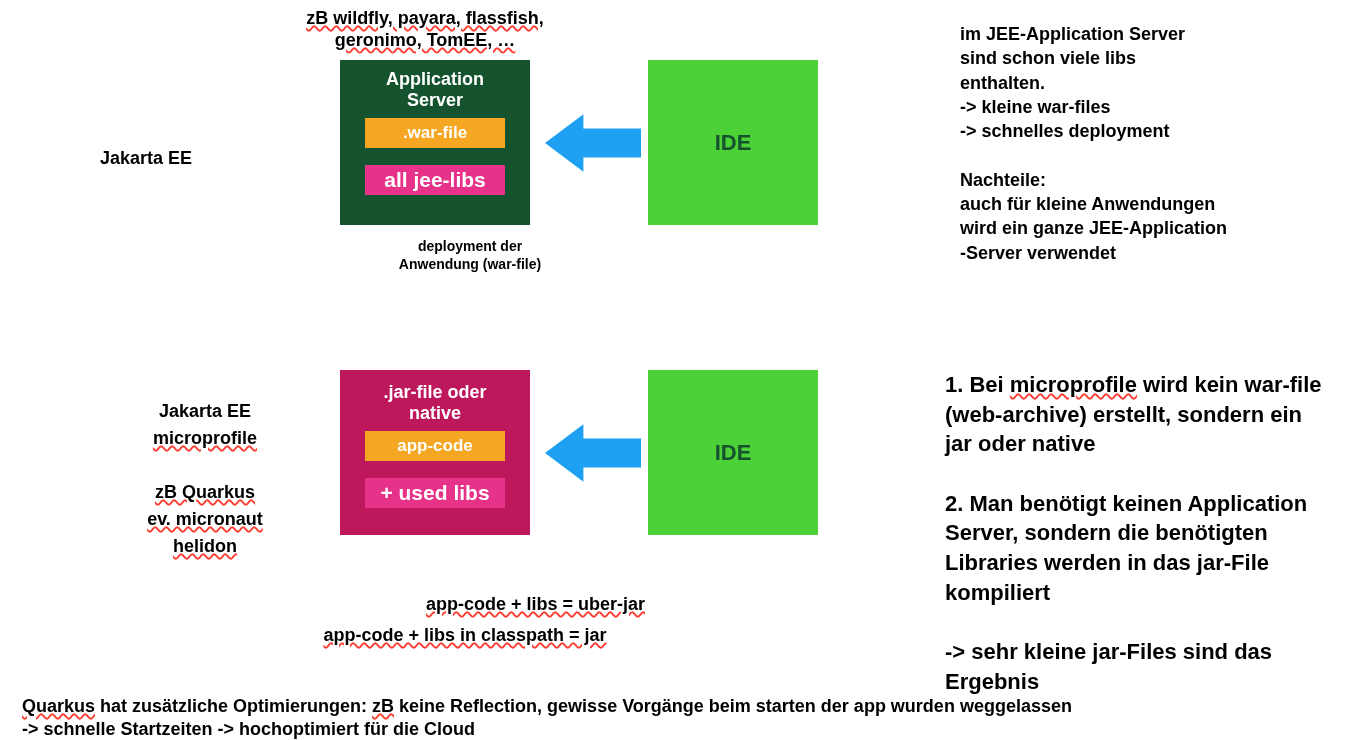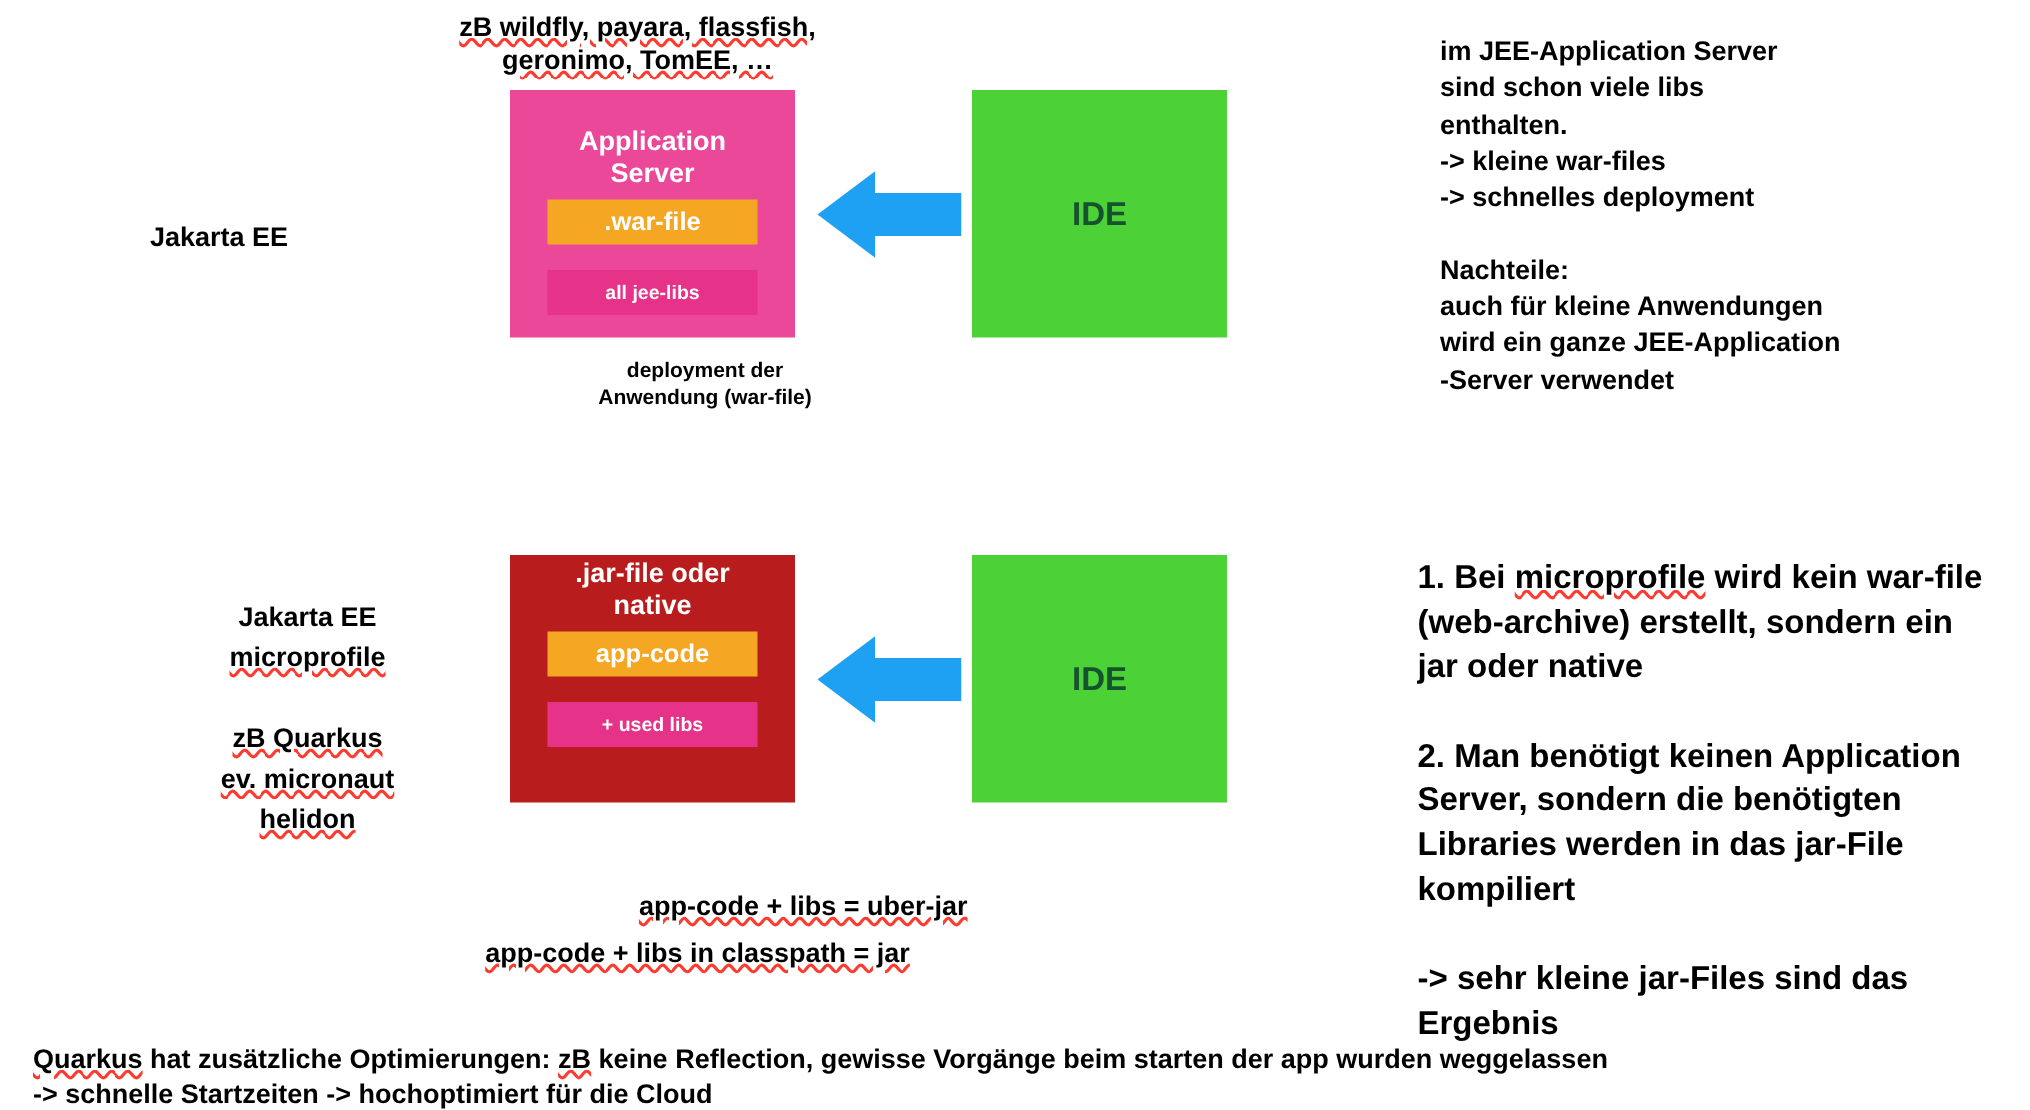--- a/index.html
+++ b/index.html
@@ -38,37 +38,37 @@
   .right-bottom {
     left: 945px; top: 370px; width: 380px; font-size: 22px; line-height: 1.35;
   }
   .footer {
     left: 22px; top: 695px; width: 1280px; font-size: 18px; line-height: 1.3;
   }
 
   
   .app-server-box {
     left: 340px; top: 60px; width: 190px; height: 165px;
-    background: #ec4899; color: #fff; text-align: center;
-    padding-top: 24px;
+    background: #14532d; color: #fff; text-align: center;
+    padding-top: 9px;
   }
   .app-server-title { font-size: 18px; line-height: 1.15; margin-bottom: 8px; }
   .war-pill {
     margin: 0 auto 8px auto; width: 140px; height: 30px; line-height: 30px;
     background: #f5a623; color: #fff; font-size: 17px;
   }
   .libs-pill {
     margin: 17px auto; width: 140px; height: 30px; line-height: 30px;
-    background: #e73289; color: #fff; font-size: 13px;
+    background: #e73289; color: #fff; font-size: 21px;
   }
 
   .jar-box {
     left: 340px; top: 370px; width: 190px; height: 165px;
-    background: #b91c1c; color: #fff; text-align: center;
-    padding-top: 2px;
+    background: #be185d; color: #fff; text-align: center;
+    padding-top: 12px;
   }
 
   .ide-box {
     width: 170px; height: 165px; background: #4cd137;
     color: #14532d; display: flex; align-items: center; justify-content: center;
     font-size: 22px;
   }
   .ide1 { left: 648px; top: 60px; }
   .ide2 { left: 648px; top: 370px; }
 

